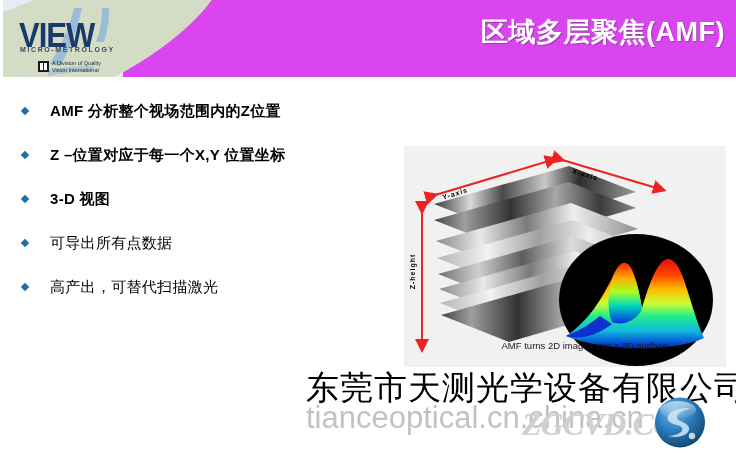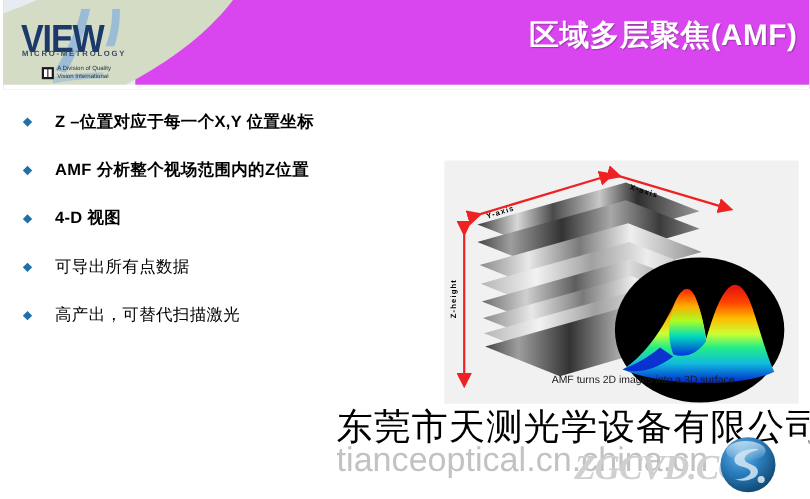--- a/index.html
+++ b/index.html
@@ -321,29 +321,29 @@
       <div>
         <div id="logo-division-text">A Division of Quality</div>
         <div id="logo-division-text">Vision International</div>
       </div>
     </div>
   </div>
 
   <div id="bullets">
     <div class="bullet-row">
       <div class="bullet-marker"></div>
-      <div class="bullet-text bold">Z –位置对应于每一个X,Y 位置坐标</div>
+      <div class="bullet-text bold">AMF 分析整个视场范围内的Z位置</div>
     </div>
     <div class="bullet-row">
       <div class="bullet-marker"></div>
-      <div class="bullet-text bold">AMF 分析整个视场范围内的Z位置</div>
+      <div class="bullet-text bold">Z –位置对应于每一个X,Y 位置坐标</div>
     </div>
     <div class="bullet-row">
       <div class="bullet-marker"></div>
-      <div class="bullet-text bold">4-D 视图</div>
+      <div class="bullet-text bold">3-D 视图</div>
     </div>
     <div class="bullet-row">
       <div class="bullet-marker"></div>
       <div class="bullet-text">可导出所有点数据</div>
     </div>
     <div class="bullet-row">
       <div class="bullet-marker"></div>
       <div class="bullet-text">高产出，可替代扫描激光</div>
     </div>
   </div>

